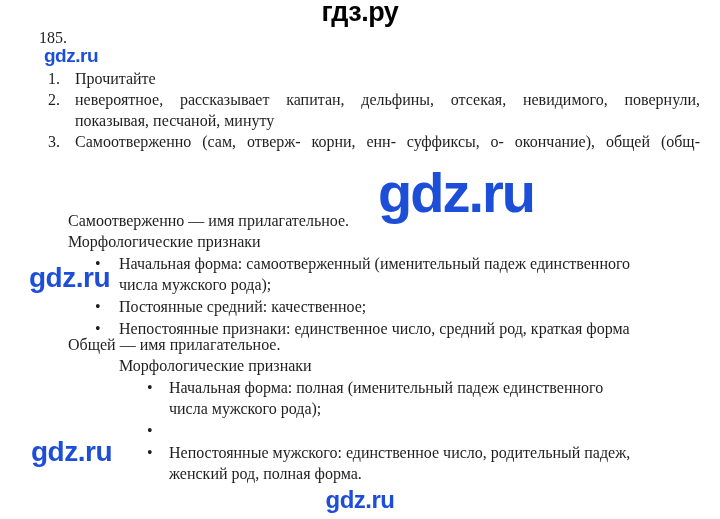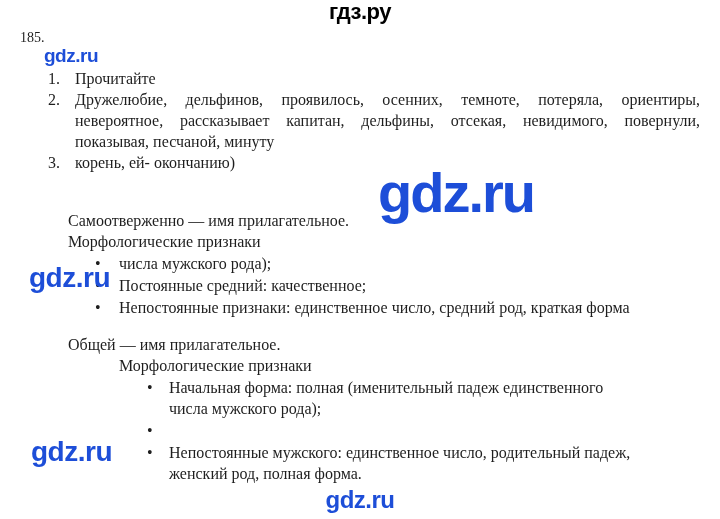--- a/index.html
+++ b/index.html
@@ -16,30 +16,30 @@
   }
 
   
   .site-header {
     position: absolute;
     top: 0; left: 0;
     width: 100%;
     text-align: center;
     font-family: "Liberation Sans", sans-serif;
     font-weight: bold;
-    font-size: 22px;
+    font-size: 27px;
     line-height: 24px;
     letter-spacing: -0.5px;
     color: #000;
   }
 
   .task-number {
     position: absolute;
-    top: 27px; left: 20px;
-    font-size: 14px;
+    top: 27px; left: 39px;
+    font-size: 16px;
   }
 
   
   .wm {
     position: absolute;
     font-family: "Liberation Sans", sans-serif;
     font-weight: bold;
     color: #1d4ed8;
     letter-spacing: -0.5px;
     line-height: 1;
@@ -98,42 +98,42 @@
     <div class="list-item">
       <span class="item-num">1.</span>
       <div class="item-lines">
         <div class="line">Прочитайте</div>
       </div>
     </div>
 
     <div class="list-item">
       <span class="item-num">2.</span>
       <div class="item-lines">
-        <div class="line just">Дружелюбие, дельфинов, проявилось, осенних, темноте, потеряла, ориентиры,</div>
         <div class="line just">невероятное, рассказывает капитан, дельфины, отсекая, невидимого, повернули,</div>
         <div class="line">показывая, песчаной, минуту</div>
       </div>
     </div>
 
     <div class="list-item">
       <span class="item-num">3.</span>
       <div class="item-lines">
-        <div class="line">корень, ей- окончанию)</div>
+        <div class="line just">Самоотверженно (сам, отверж- корни, енн- суффиксы, о- окончание), общей (общ-</div>
       </div>
     </div>
 
   </div>
 
   <div class="analysis a1">
     <div class="a-heading line">Самоотверженно — имя прилагательное.</div>
     <div class="a-subheading line">Морфологические признаки</div>
     <div class="bullets b1">
       <div class="bullet">
         <span class="dot">•</span>
         <div class="b-lines">
+          <div class="line">Начальная форма: самоотверженный (именительный падеж единственного</div>
           <div class="line">числа мужского рода);</div>
         </div>
       </div>
       <div class="bullet">
         <span class="dot">•</span>
         <div class="b-lines">
           <div class="line">Постоянные средний: качественное;</div>
         </div>
       </div>
       <div class="bullet">

